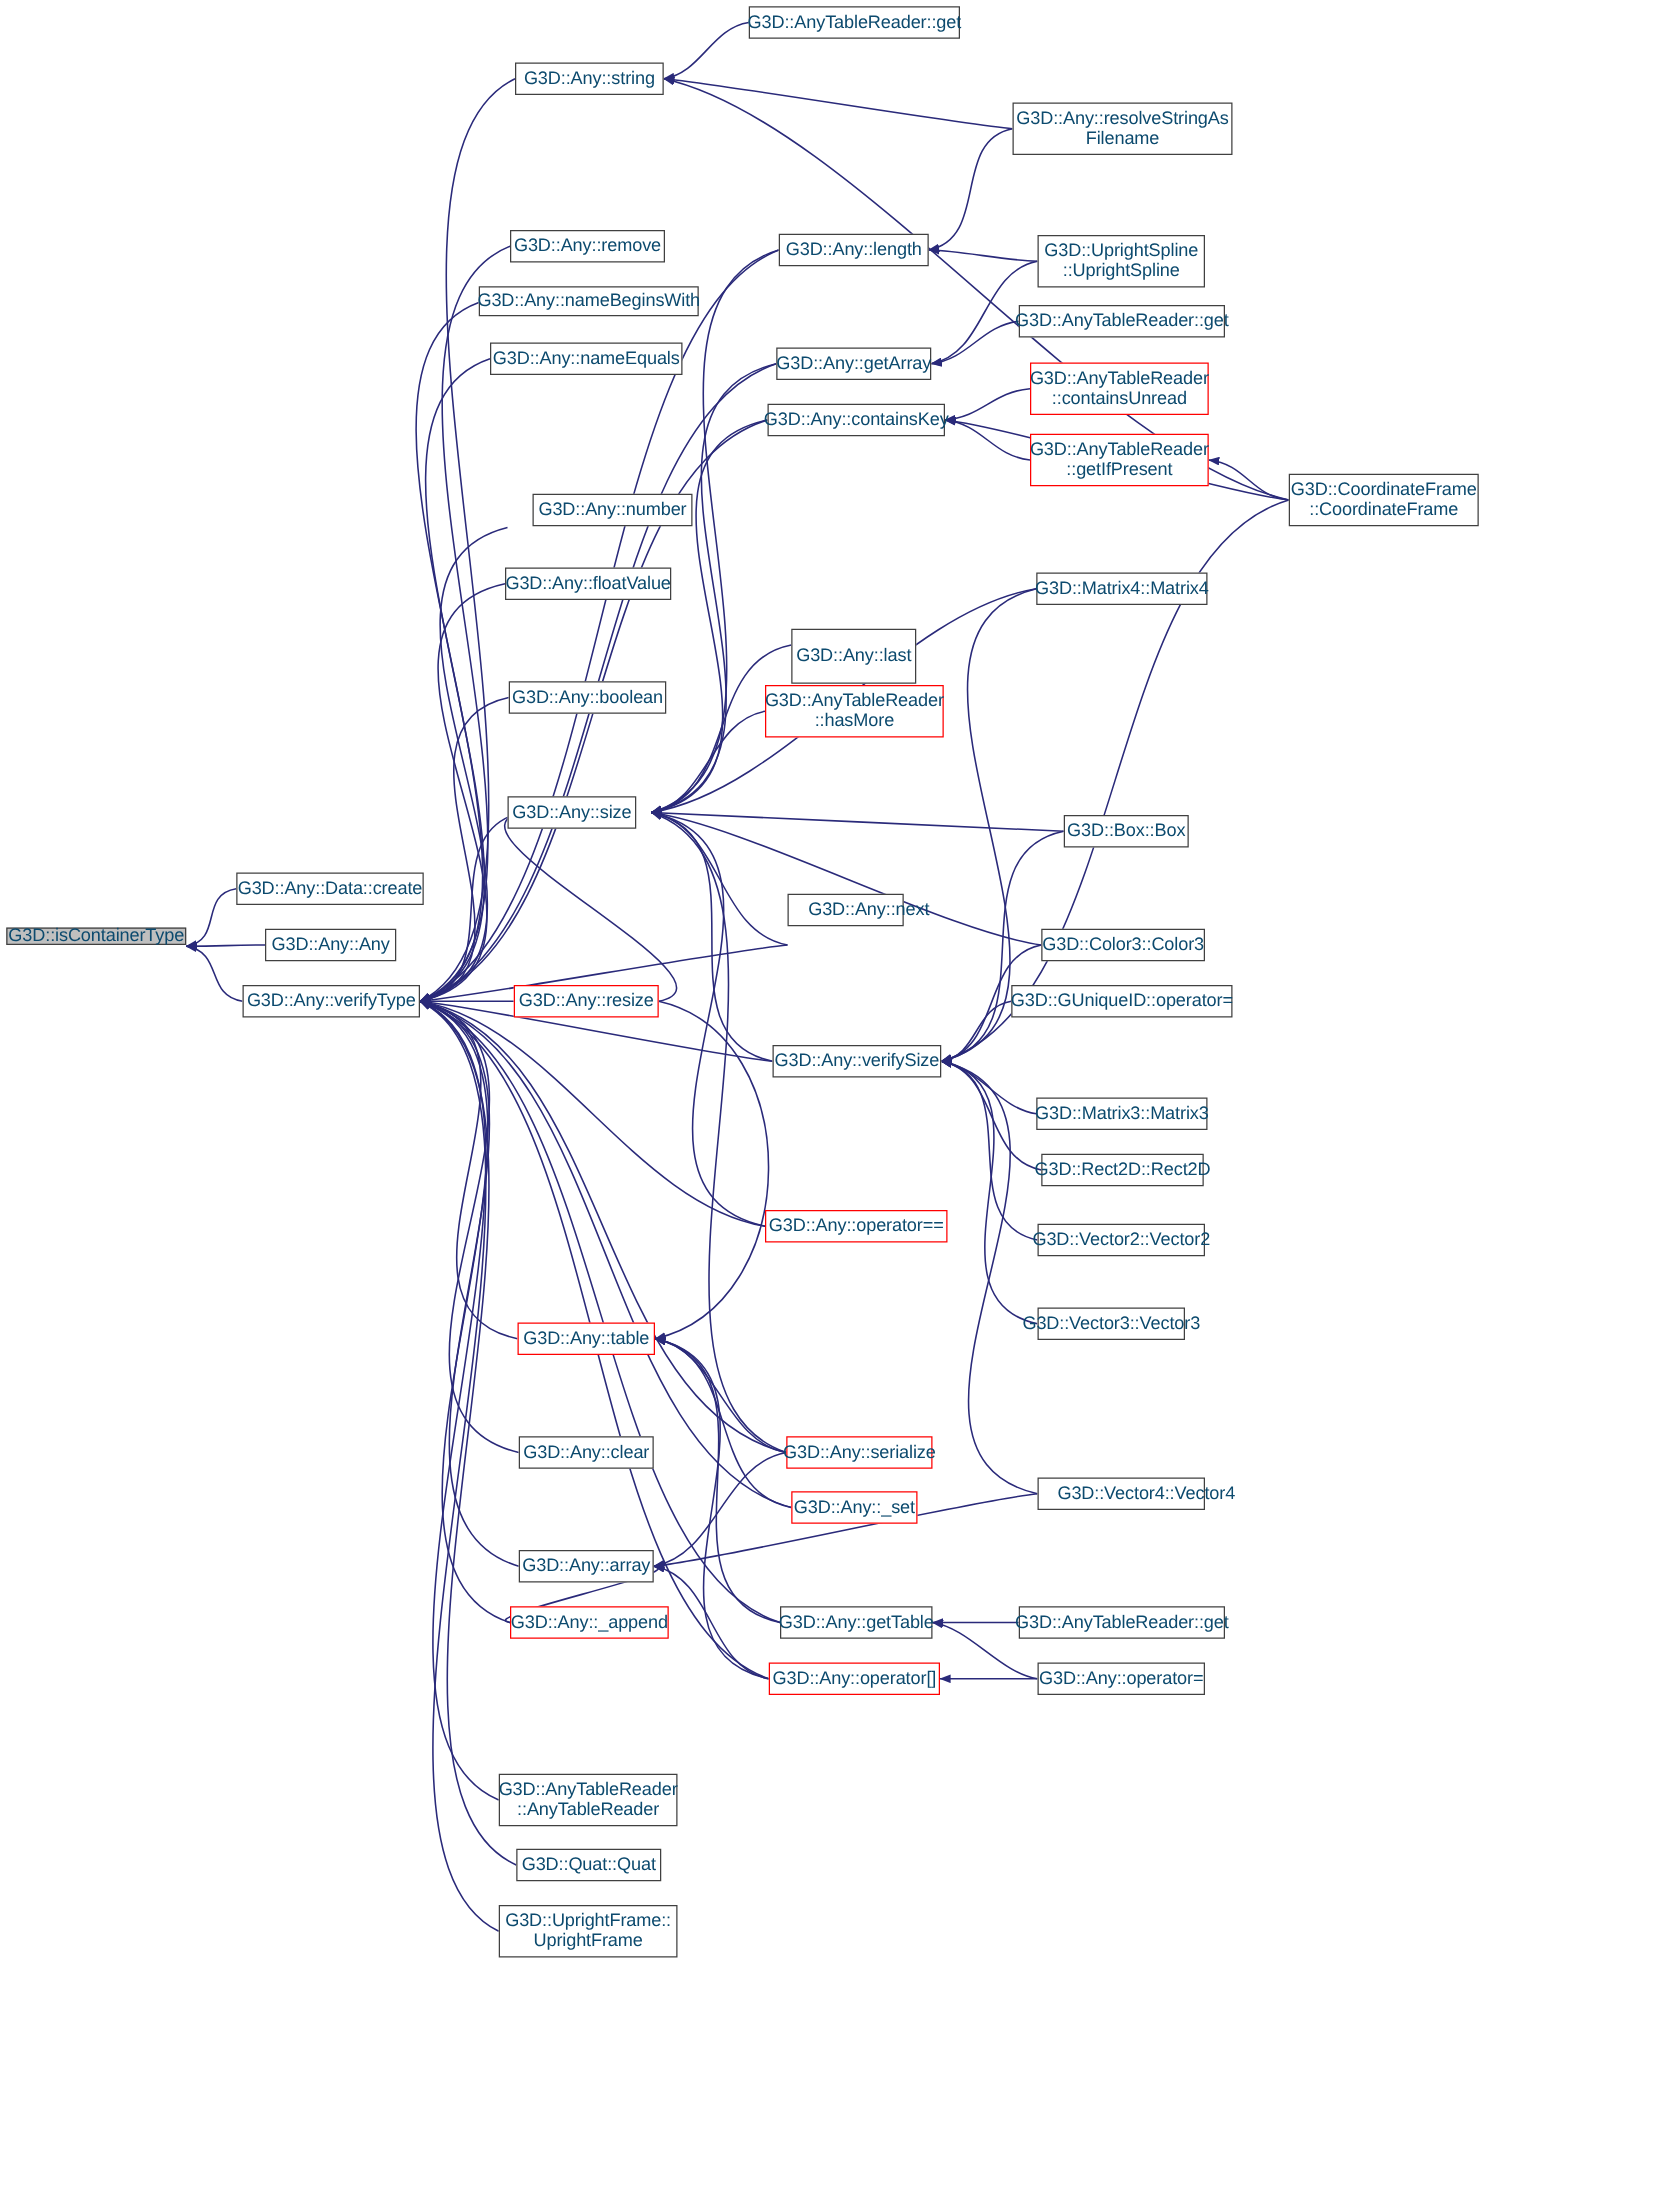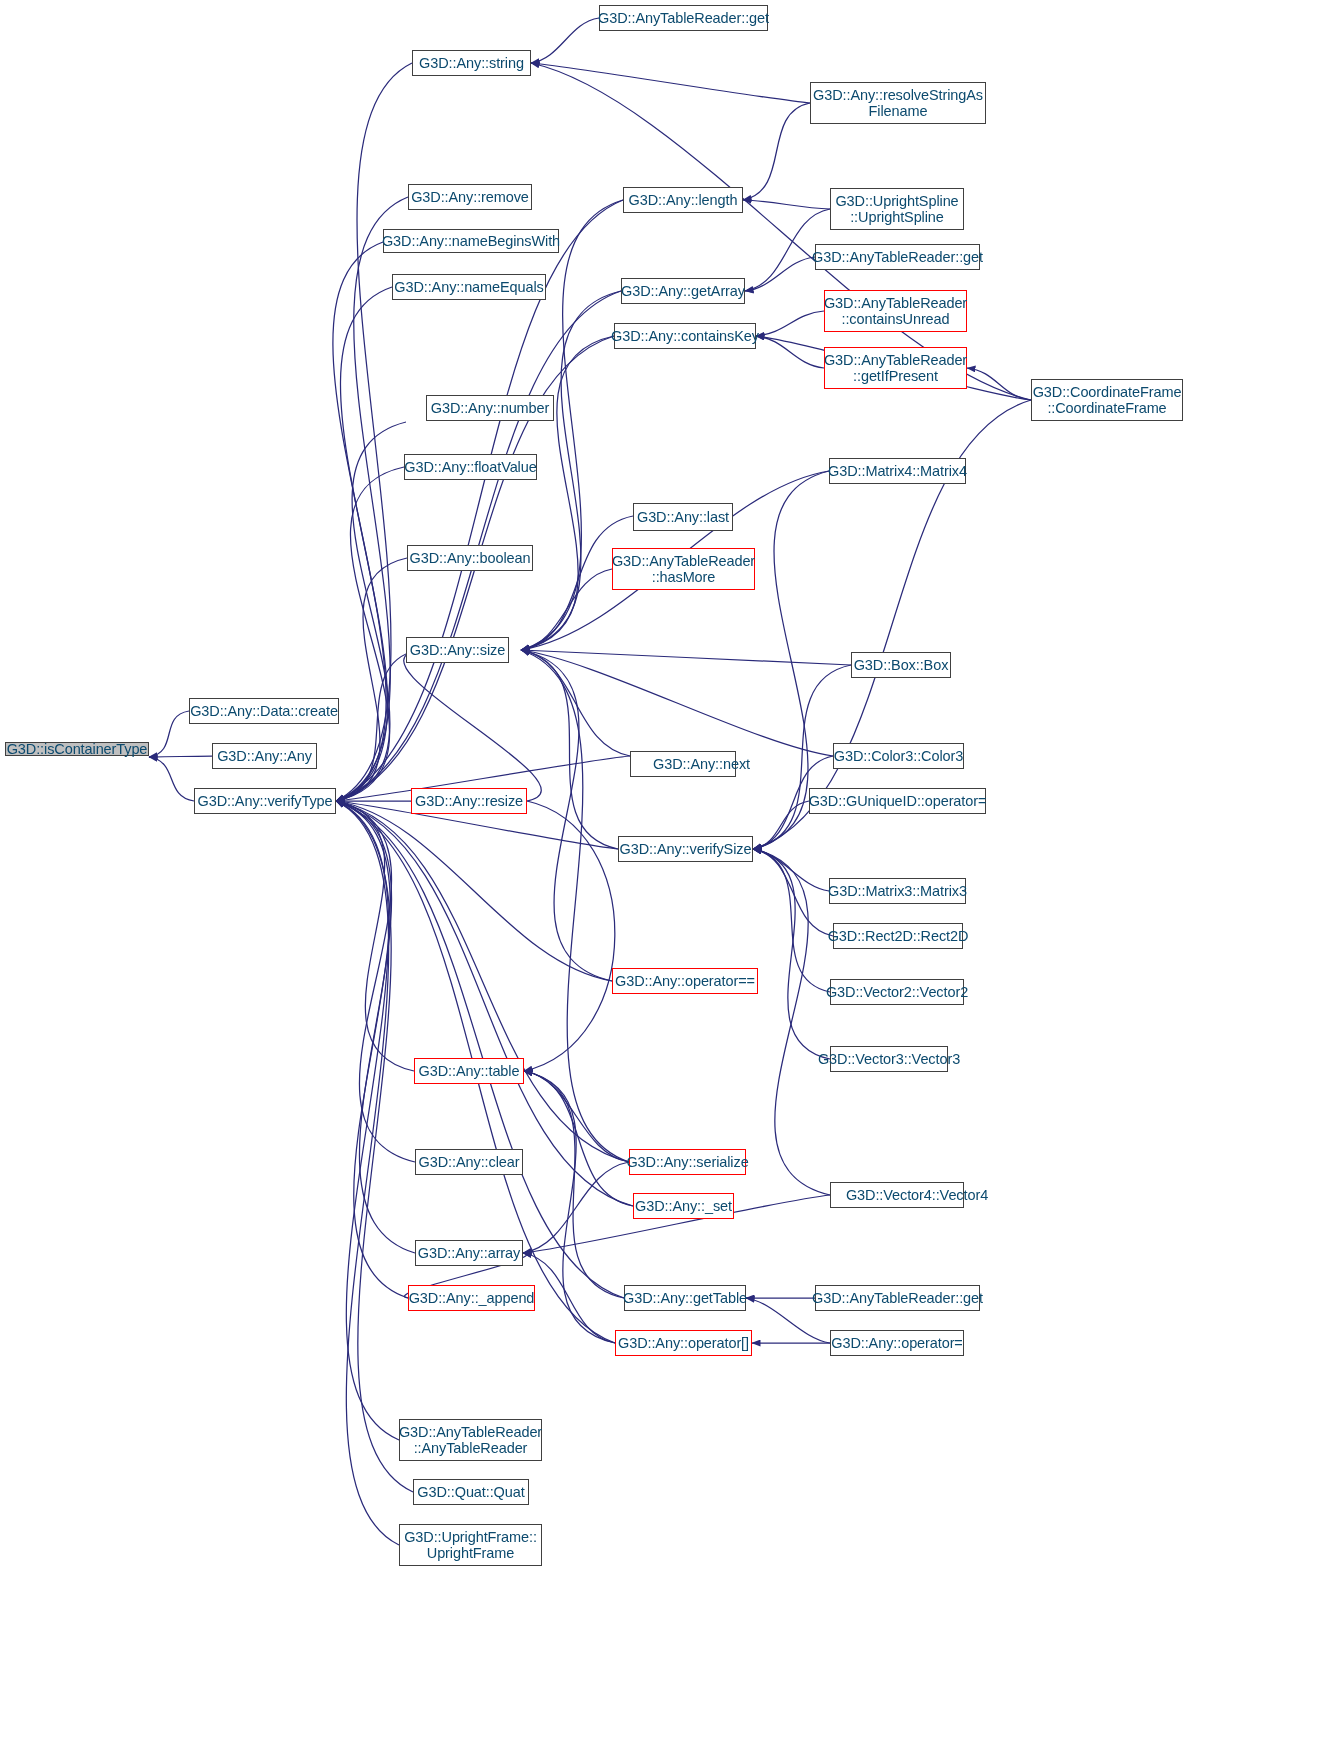--- a/index.html
+++ b/index.html
@@ -120,26 +120,26 @@
       <div class="node" style="left: 815px; top: 244px; width: 165px; height: 26px;">G3D::AnyTableReader::get</div>
       <div class="node" style="left: 621px; top: 278px; width: 124px; height: 26px;">G3D::Any::getArray</div>
       <div class="node red" style="left: 824px; top: 290px; width: 143px; height: 42px;">G3D::AnyTableReader
 ::containsUnread</div>
       <div class="node" style="left: 614px; top: 323px; width: 142px; height: 26px;">G3D::Any::containsKey</div>
       <div class="node red" style="left: 824px; top: 347px; width: 143px; height: 42px;">G3D::AnyTableReader
 ::getIfPresent</div>
       <div class="node" style="left: 1031px; top: 379px; width: 152px; height: 42px;">G3D::CoordinateFrame
 ::CoordinateFrame</div>
       <div class="node" style="left: 829px; top: 458px; width: 137px; height: 26px;">G3D::Matrix4::Matrix4</div>
-      <div class="node" style="left: 633px; top: 503px; width: 100px; height: 28px;">G3D::Any::last</div>
+      <div class="node" style="left: 633px; top: 503px; width: 100px; height: 44px;">G3D::Any::last</div>
       <div class="node red" style="left: 612px; top: 548px; width: 143px; height: 42px;">G3D::AnyTableReader
 ::hasMore</div>
       <div class="node" style="left: 406px; top: 637px; width: 103px; height: 26px;">G3D::Any::size</div>
       <div class="node" style="left: 851px; top: 652px; width: 100px; height: 26px;">G3D::Box::Box</div>
-      <div class="node" style="left: 630px; top: 751px; width: 106px; height: 26px; padding-left: 37px;">G3D::Any::next</div>
+      <div class="node" style="left: 630px; top: 715px; width: 93px; height: 26px; padding-left: 37px;">G3D::Any::next</div>
       <div class="node" style="left: 833px; top: 743px; width: 131px; height: 26px;">G3D::Color3::Color3</div>
       <div class="node red" style="left: 411px; top: 788px; width: 116px; height: 26px;">G3D::Any::resize</div>
       <div class="node" style="left: 809px; top: 788px; width: 177px; height: 26px;">G3D::GUniqueID::operator=</div>
       <div class="node" style="left: 618px; top: 836px; width: 135px; height: 26px;">G3D::Any::verifySize</div>
       <div class="node" style="left: 829px; top: 878px; width: 137px; height: 26px;">G3D::Matrix3::Matrix3</div>
       <div class="node" style="left: 833px; top: 923px; width: 130px; height: 26px;">G3D::Rect2D::Rect2D</div>
       <div class="node red" style="left: 612px; top: 968px; width: 146px; height: 26px;">G3D::Any::operator==</div>
       <div class="node" style="left: 830px; top: 979px; width: 134px; height: 26px;">G3D::Vector2::Vector2</div>
       <div class="node" style="left: 830px; top: 1046px; width: 118px; height: 26px;">G3D::Vector3::Vector3</div>
       <div class="node red" style="left: 414px; top: 1058px; width: 110px; height: 26px;">G3D::Any::table</div>

